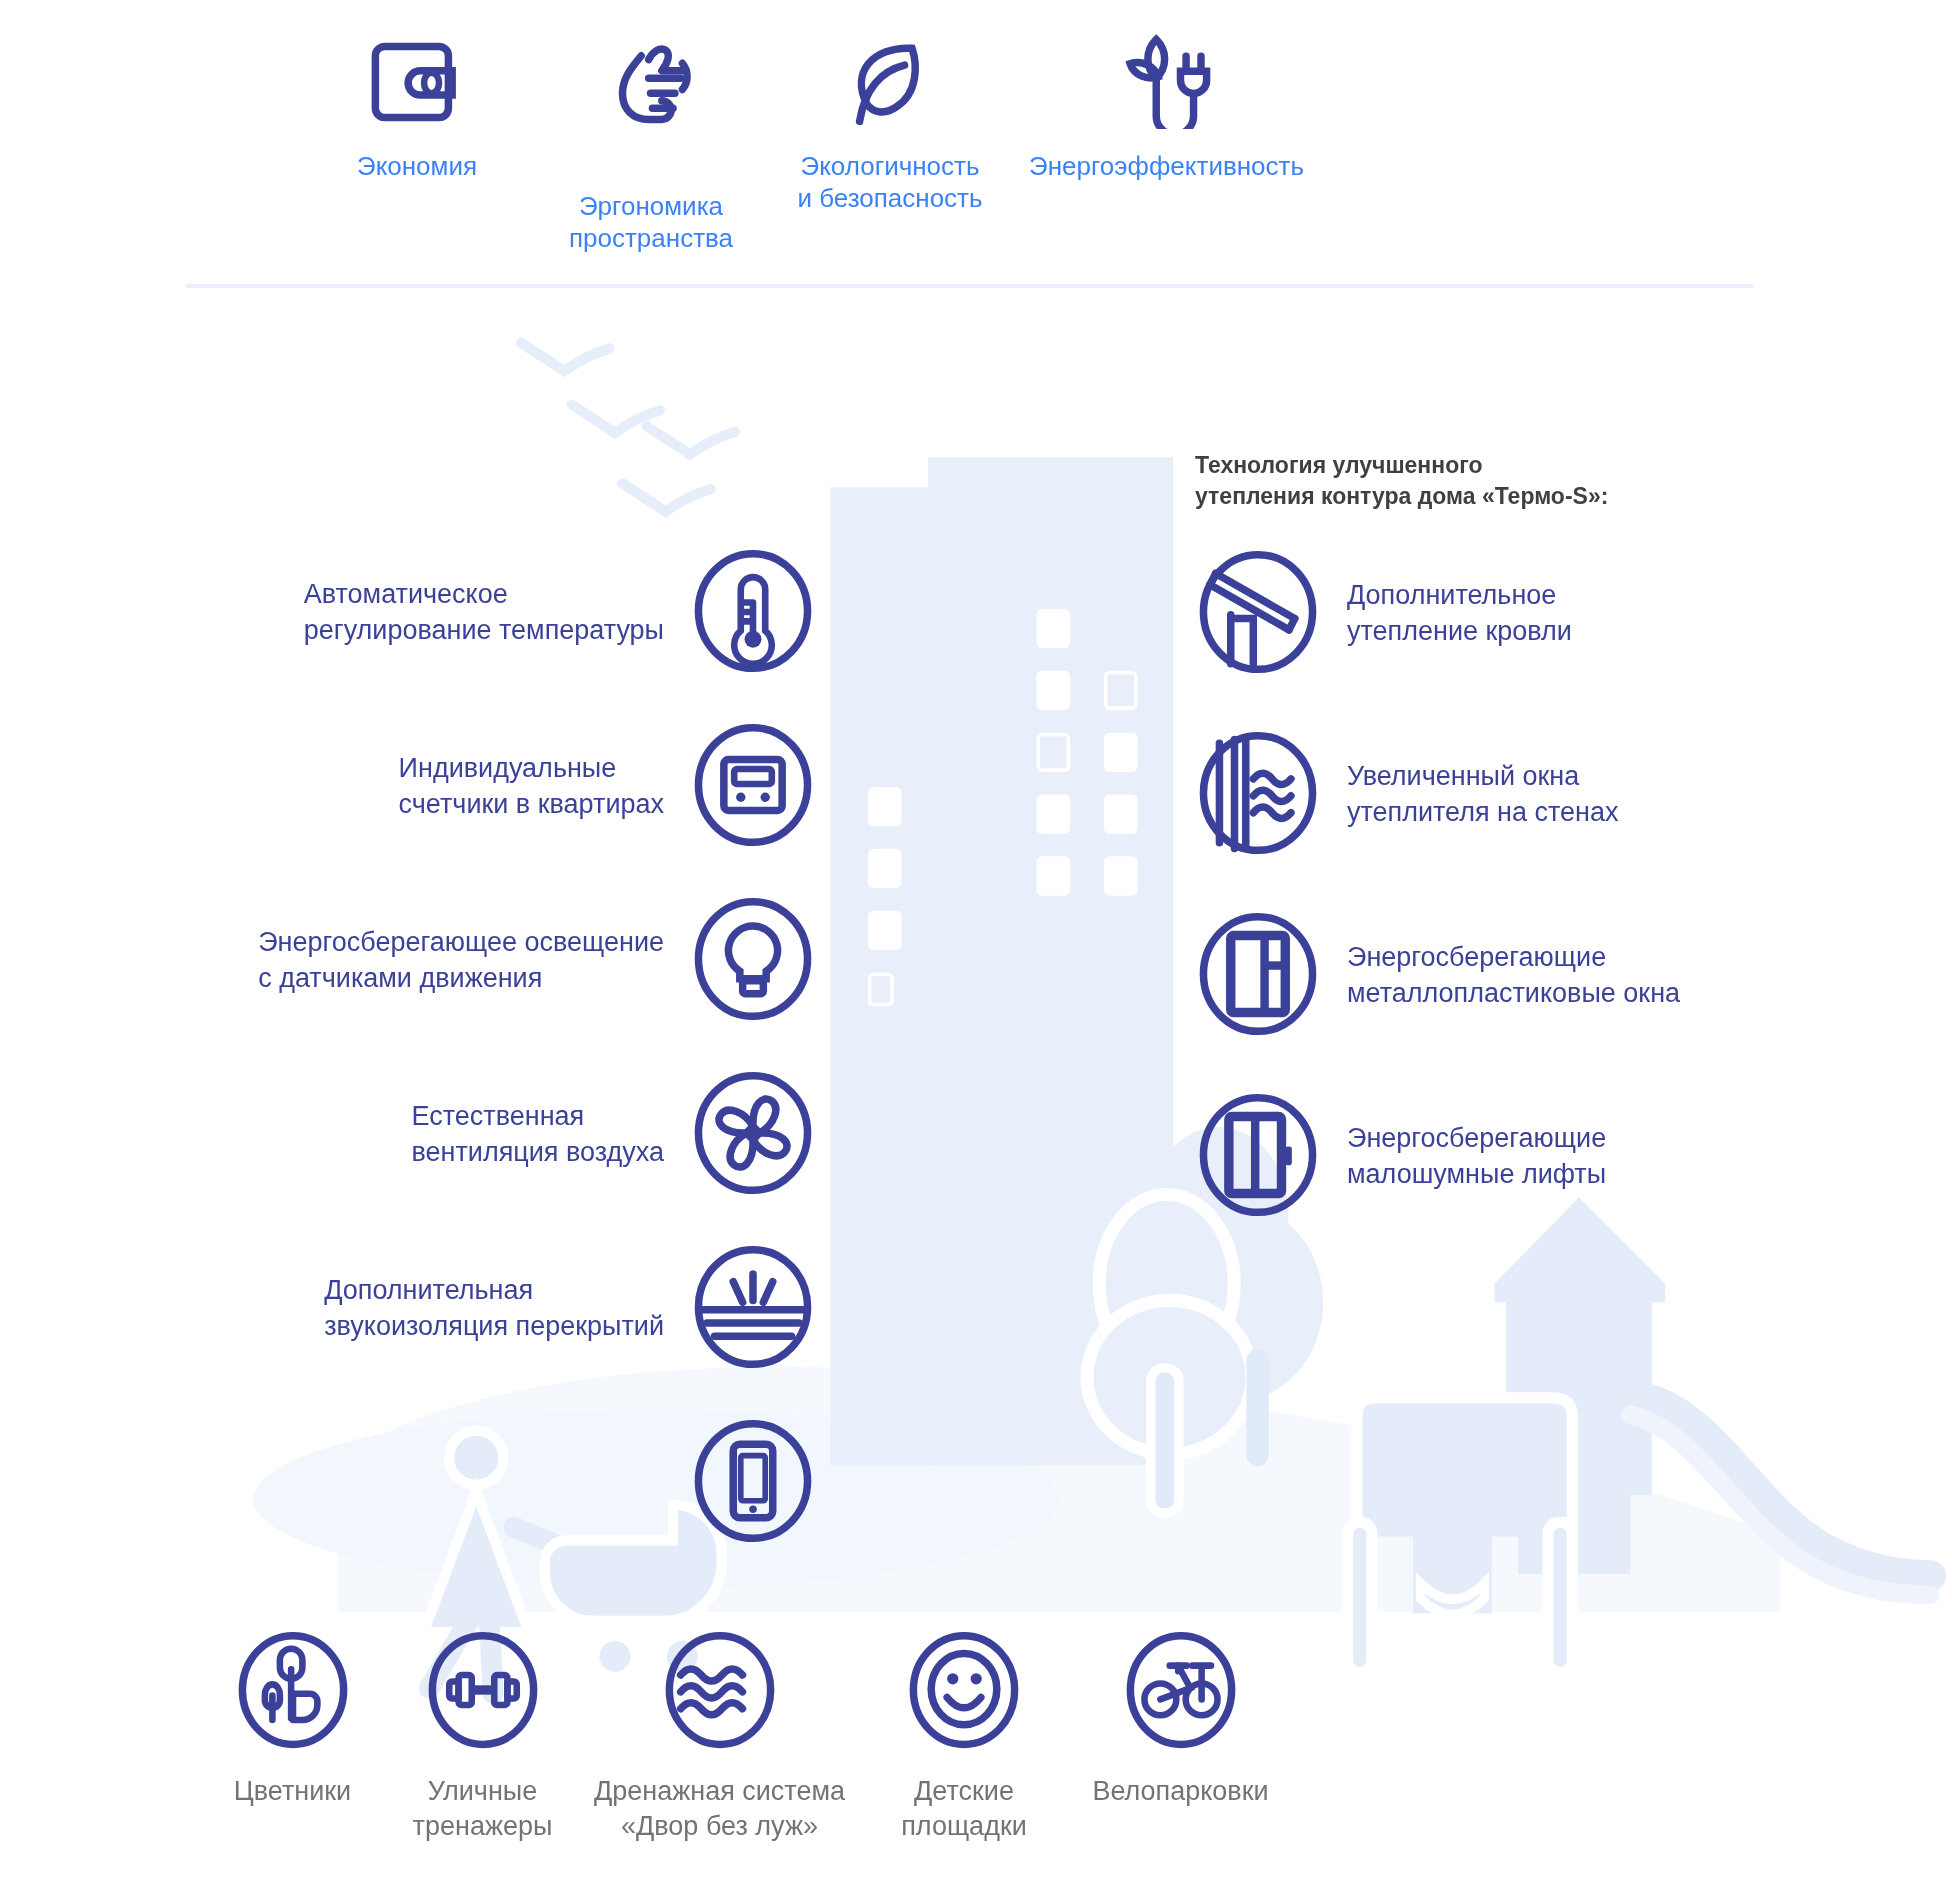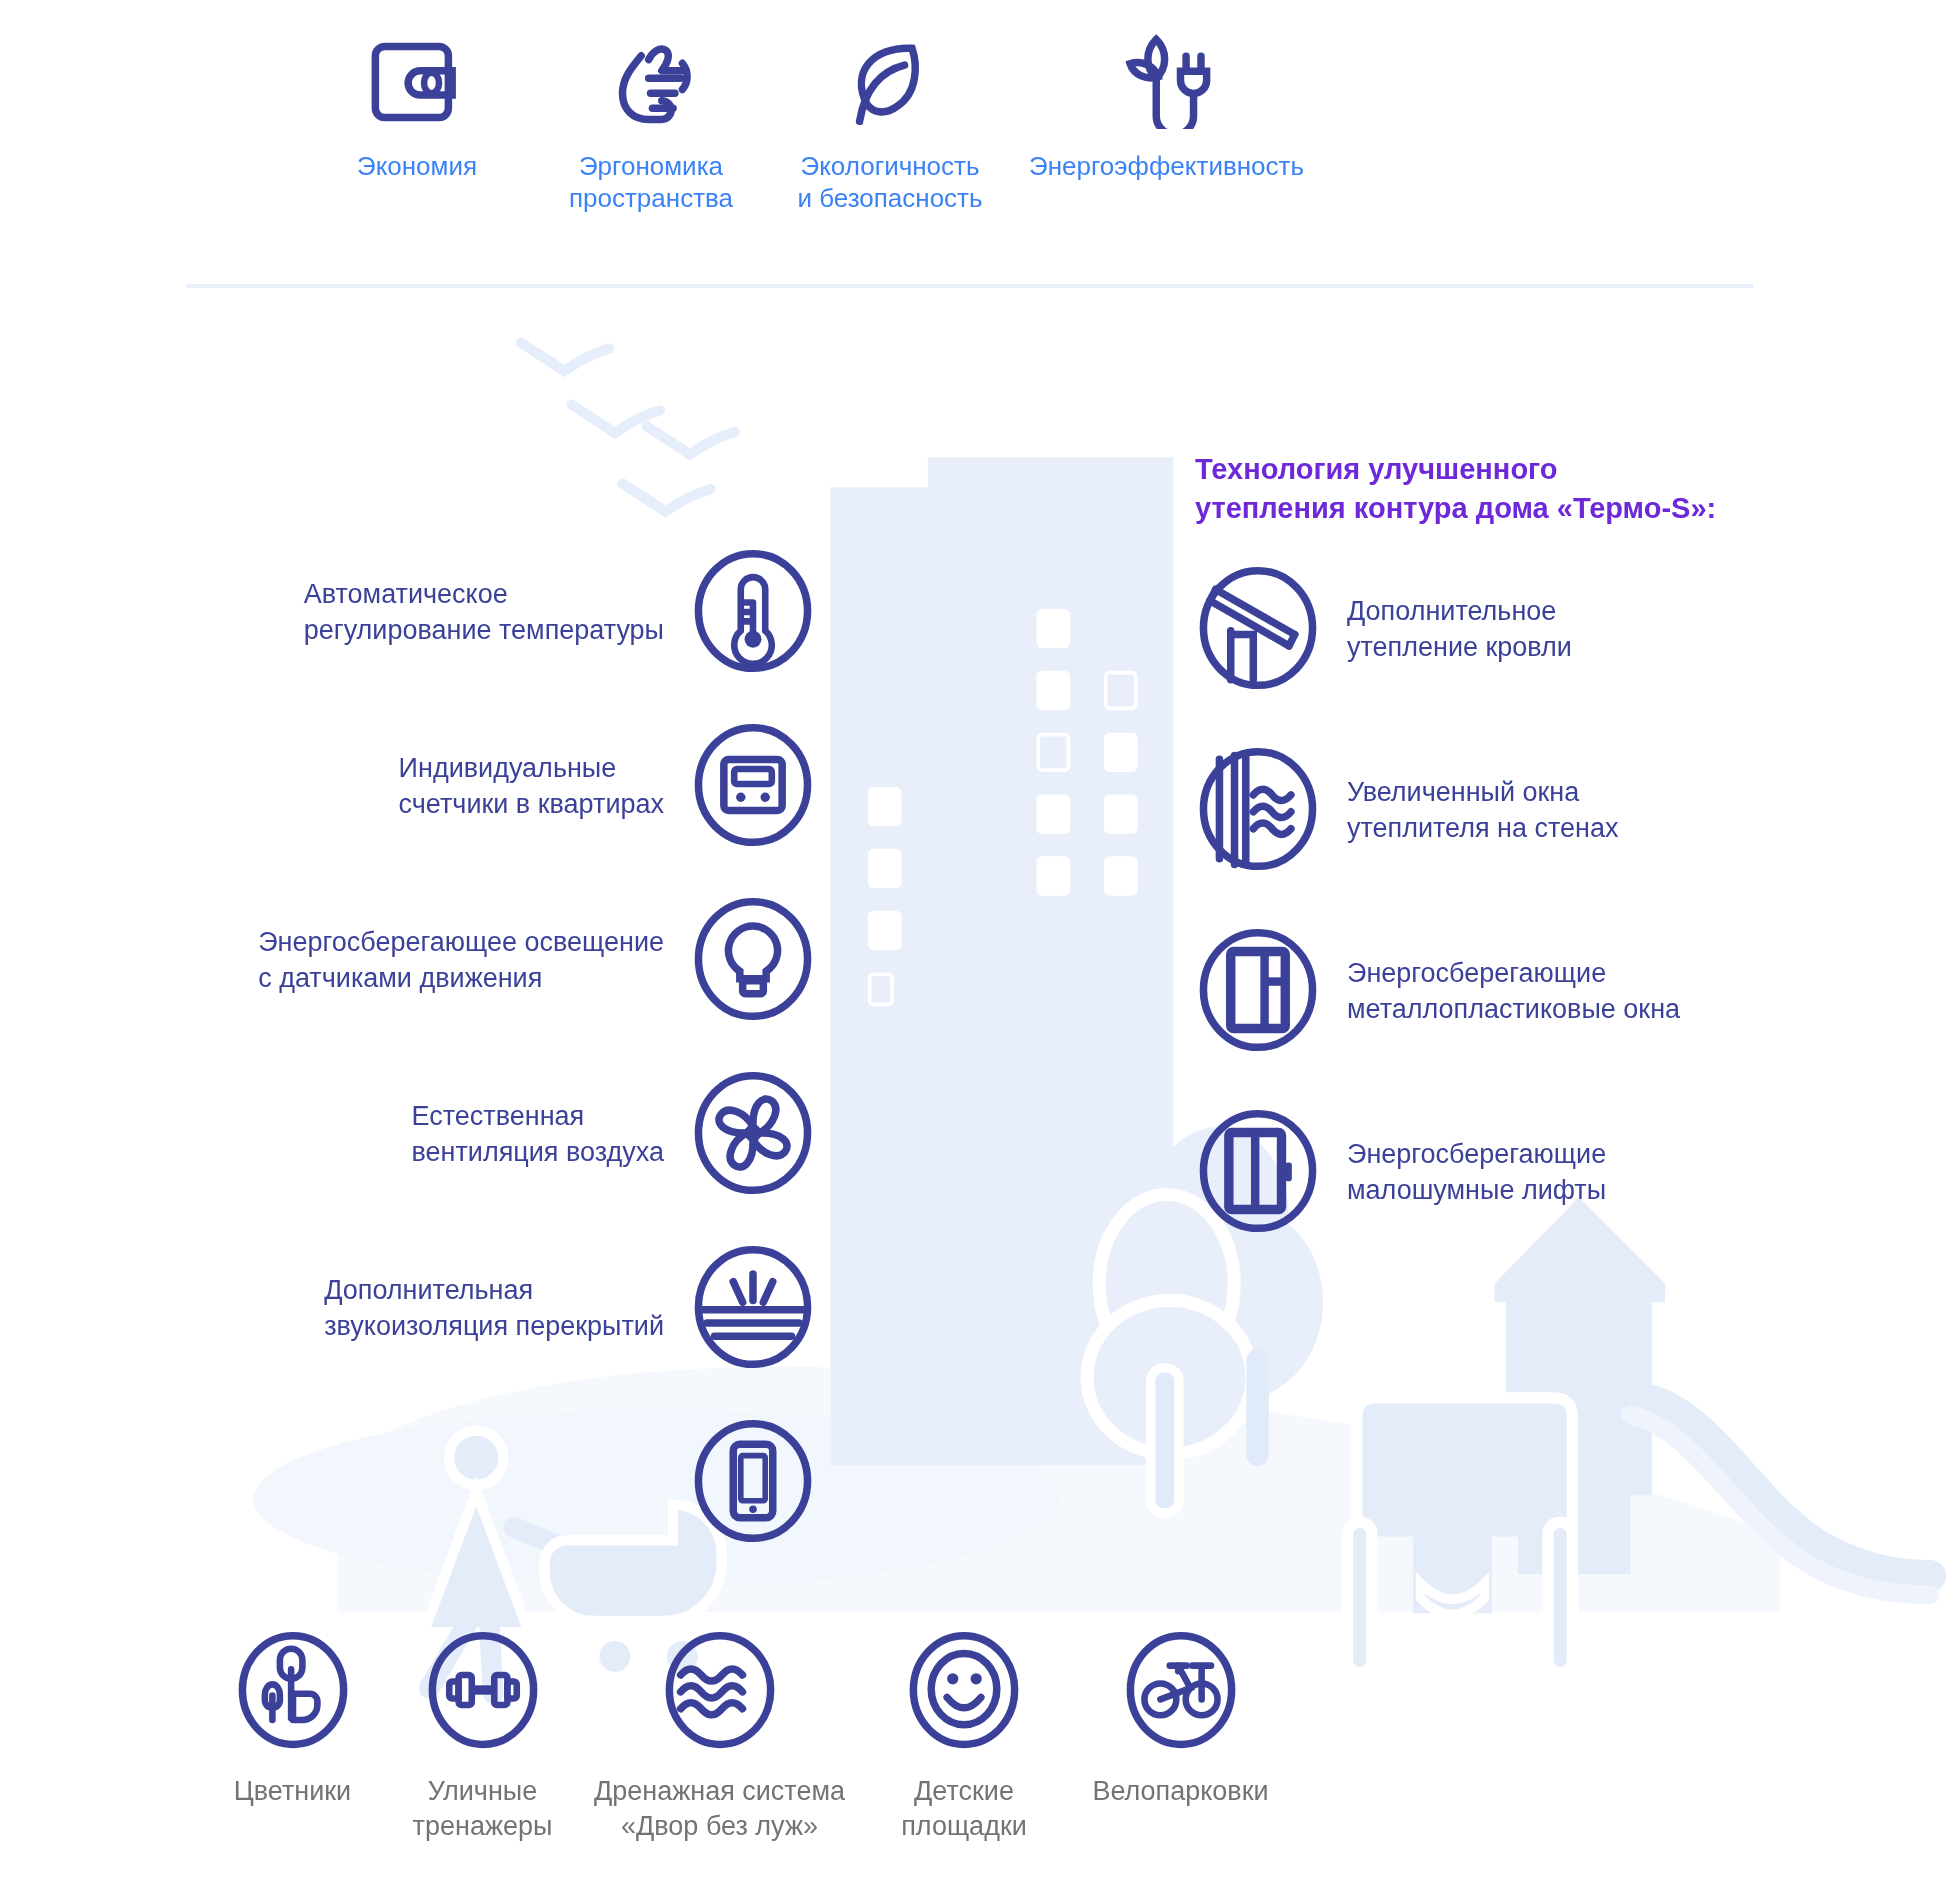--- a/index.html
+++ b/index.html
@@ -44,21 +44,21 @@
   .feat{display:flex;align-items:center;margin-bottom:34px;}
   .feat.rtl{justify-content:flex-end;}
   .feat .ftext{
     font-size:27px;line-height:1.33;color:#3b4198;white-space:pre-line;
   }
   .left-col .feat .ftext{text-align:left;padding-right:26px;}
   .right-col .feat .ftext{text-align:left;padding-left:26px;}
   .fcircle{flex:0 0 auto;}
 
   .right-title{
-    font-size:29px;font-weight:bold;line-height:1.35;color:#6d28d9;
+    font-size:23px;font-weight:bold;line-height:1.35;color:#404040;
     white-space:pre-line;margin-bottom:37px;
   }
 
   
   .bottom-row{
     position:absolute;left:0;top:1630px;width:1953px;
     display:flex;z-index:3;
   }
   .amen{width:auto;display:flex;flex-direction:column;align-items:center;}
   .amen .alabel{
@@ -164,21 +164,21 @@
       <div class="bicon">
         <svg width="103" height="94" viewBox="0 0 110 100">
           <rect x="10" y="12" width="78" height="76" rx="10" fill="none" stroke="#3b4198" stroke-width="8"></rect>
           <path d="M58 38 h34 v26 h-34 a13 13 0 0 1 0 -26 z" fill="none" stroke="#3b4198" stroke-width="8"></path>
           <ellipse cx="70" cy="51" rx="8" ry="11" fill="none" stroke="#3b4198" stroke-width="7"></ellipse>
         </svg>
       </div>
       <div class="blabel">Экономия</div>
     </div>
 
-    <div class="benefit" style="width:234px;">
+    <div class="benefit" style="width:234px;gap:40px;">
       <div class="bicon">
         <svg width="103" height="94" viewBox="0 0 110 100">
           <g fill="none" stroke="#3b4198" stroke-width="8" stroke-linecap="round" stroke-linejoin="round">
             <path d="M44 22 C34 34 24 46 24 62 C24 80 36 90 52 90 h14 a10 10 0 0 0 0 -20"></path>
             <path d="M52 26 C56 18 64 12 70 16 C76 20 72 30 66 38 h26"></path>
             <path d="M52 46 h34"></path>
             <path d="M54 62 h26"></path>
             <path d="M56 78 h22"></path>
             <path d="M88 30 a22 22 0 0 1 0 28"></path>
           </g>

